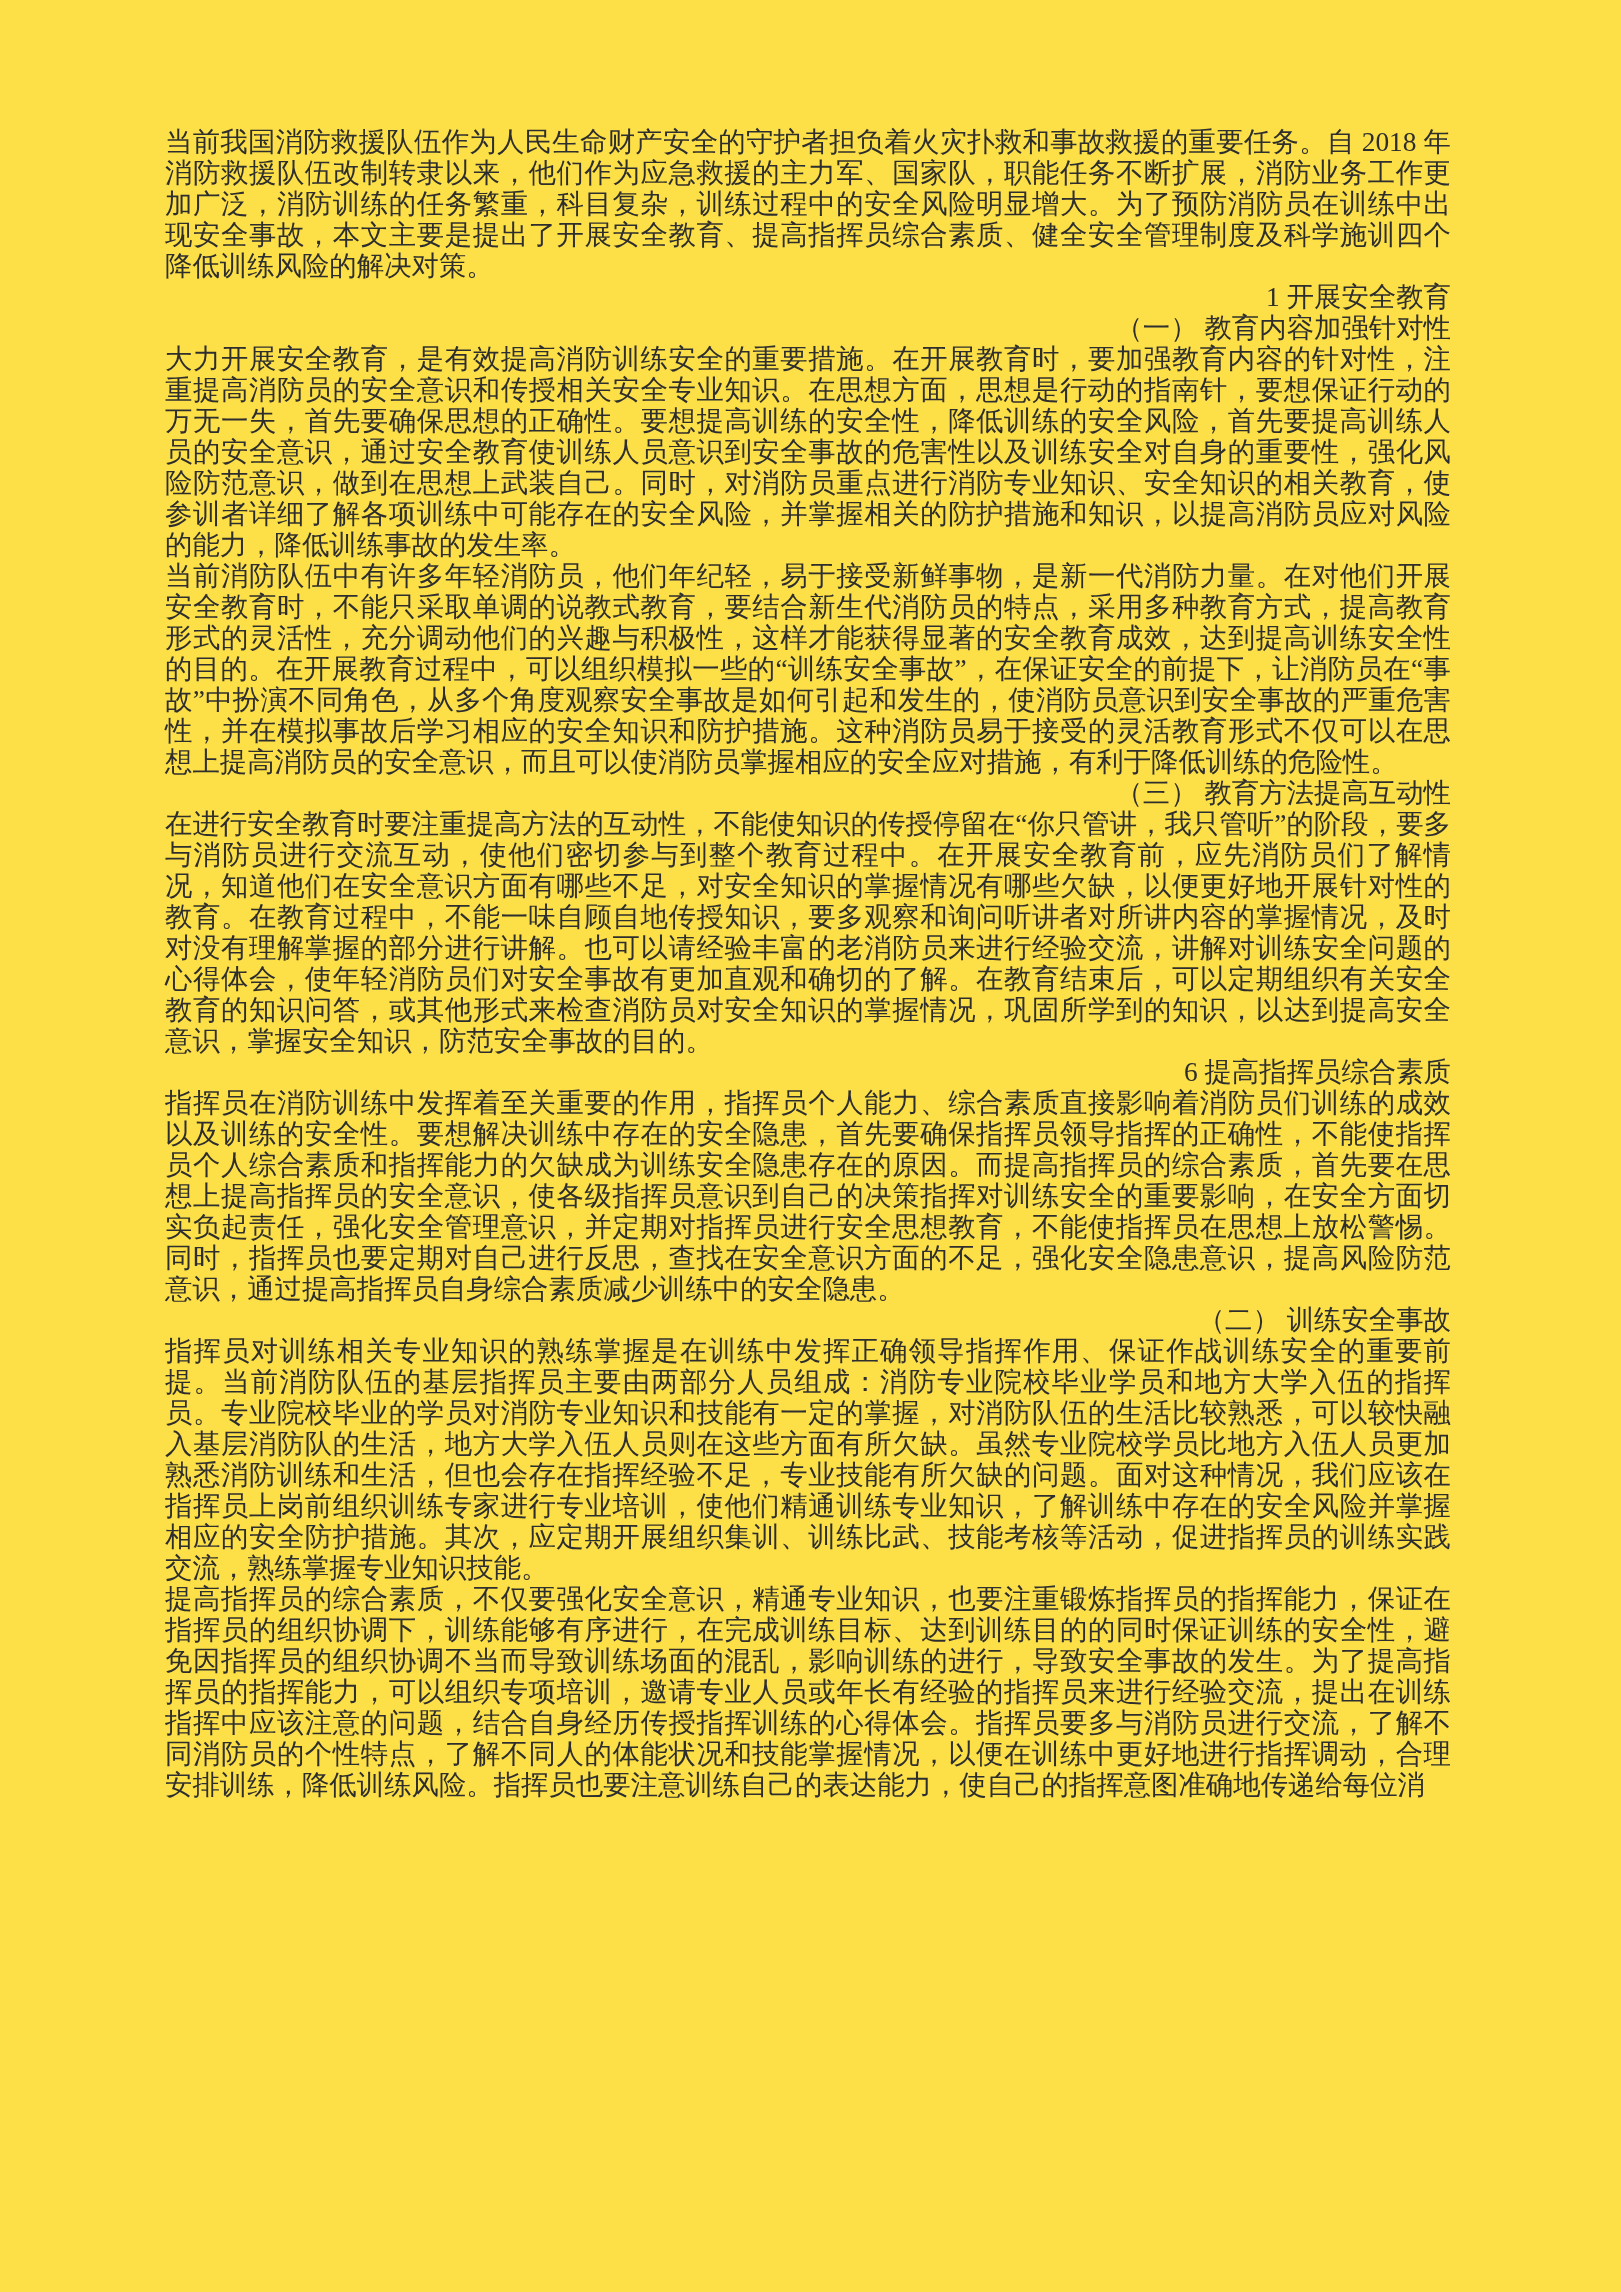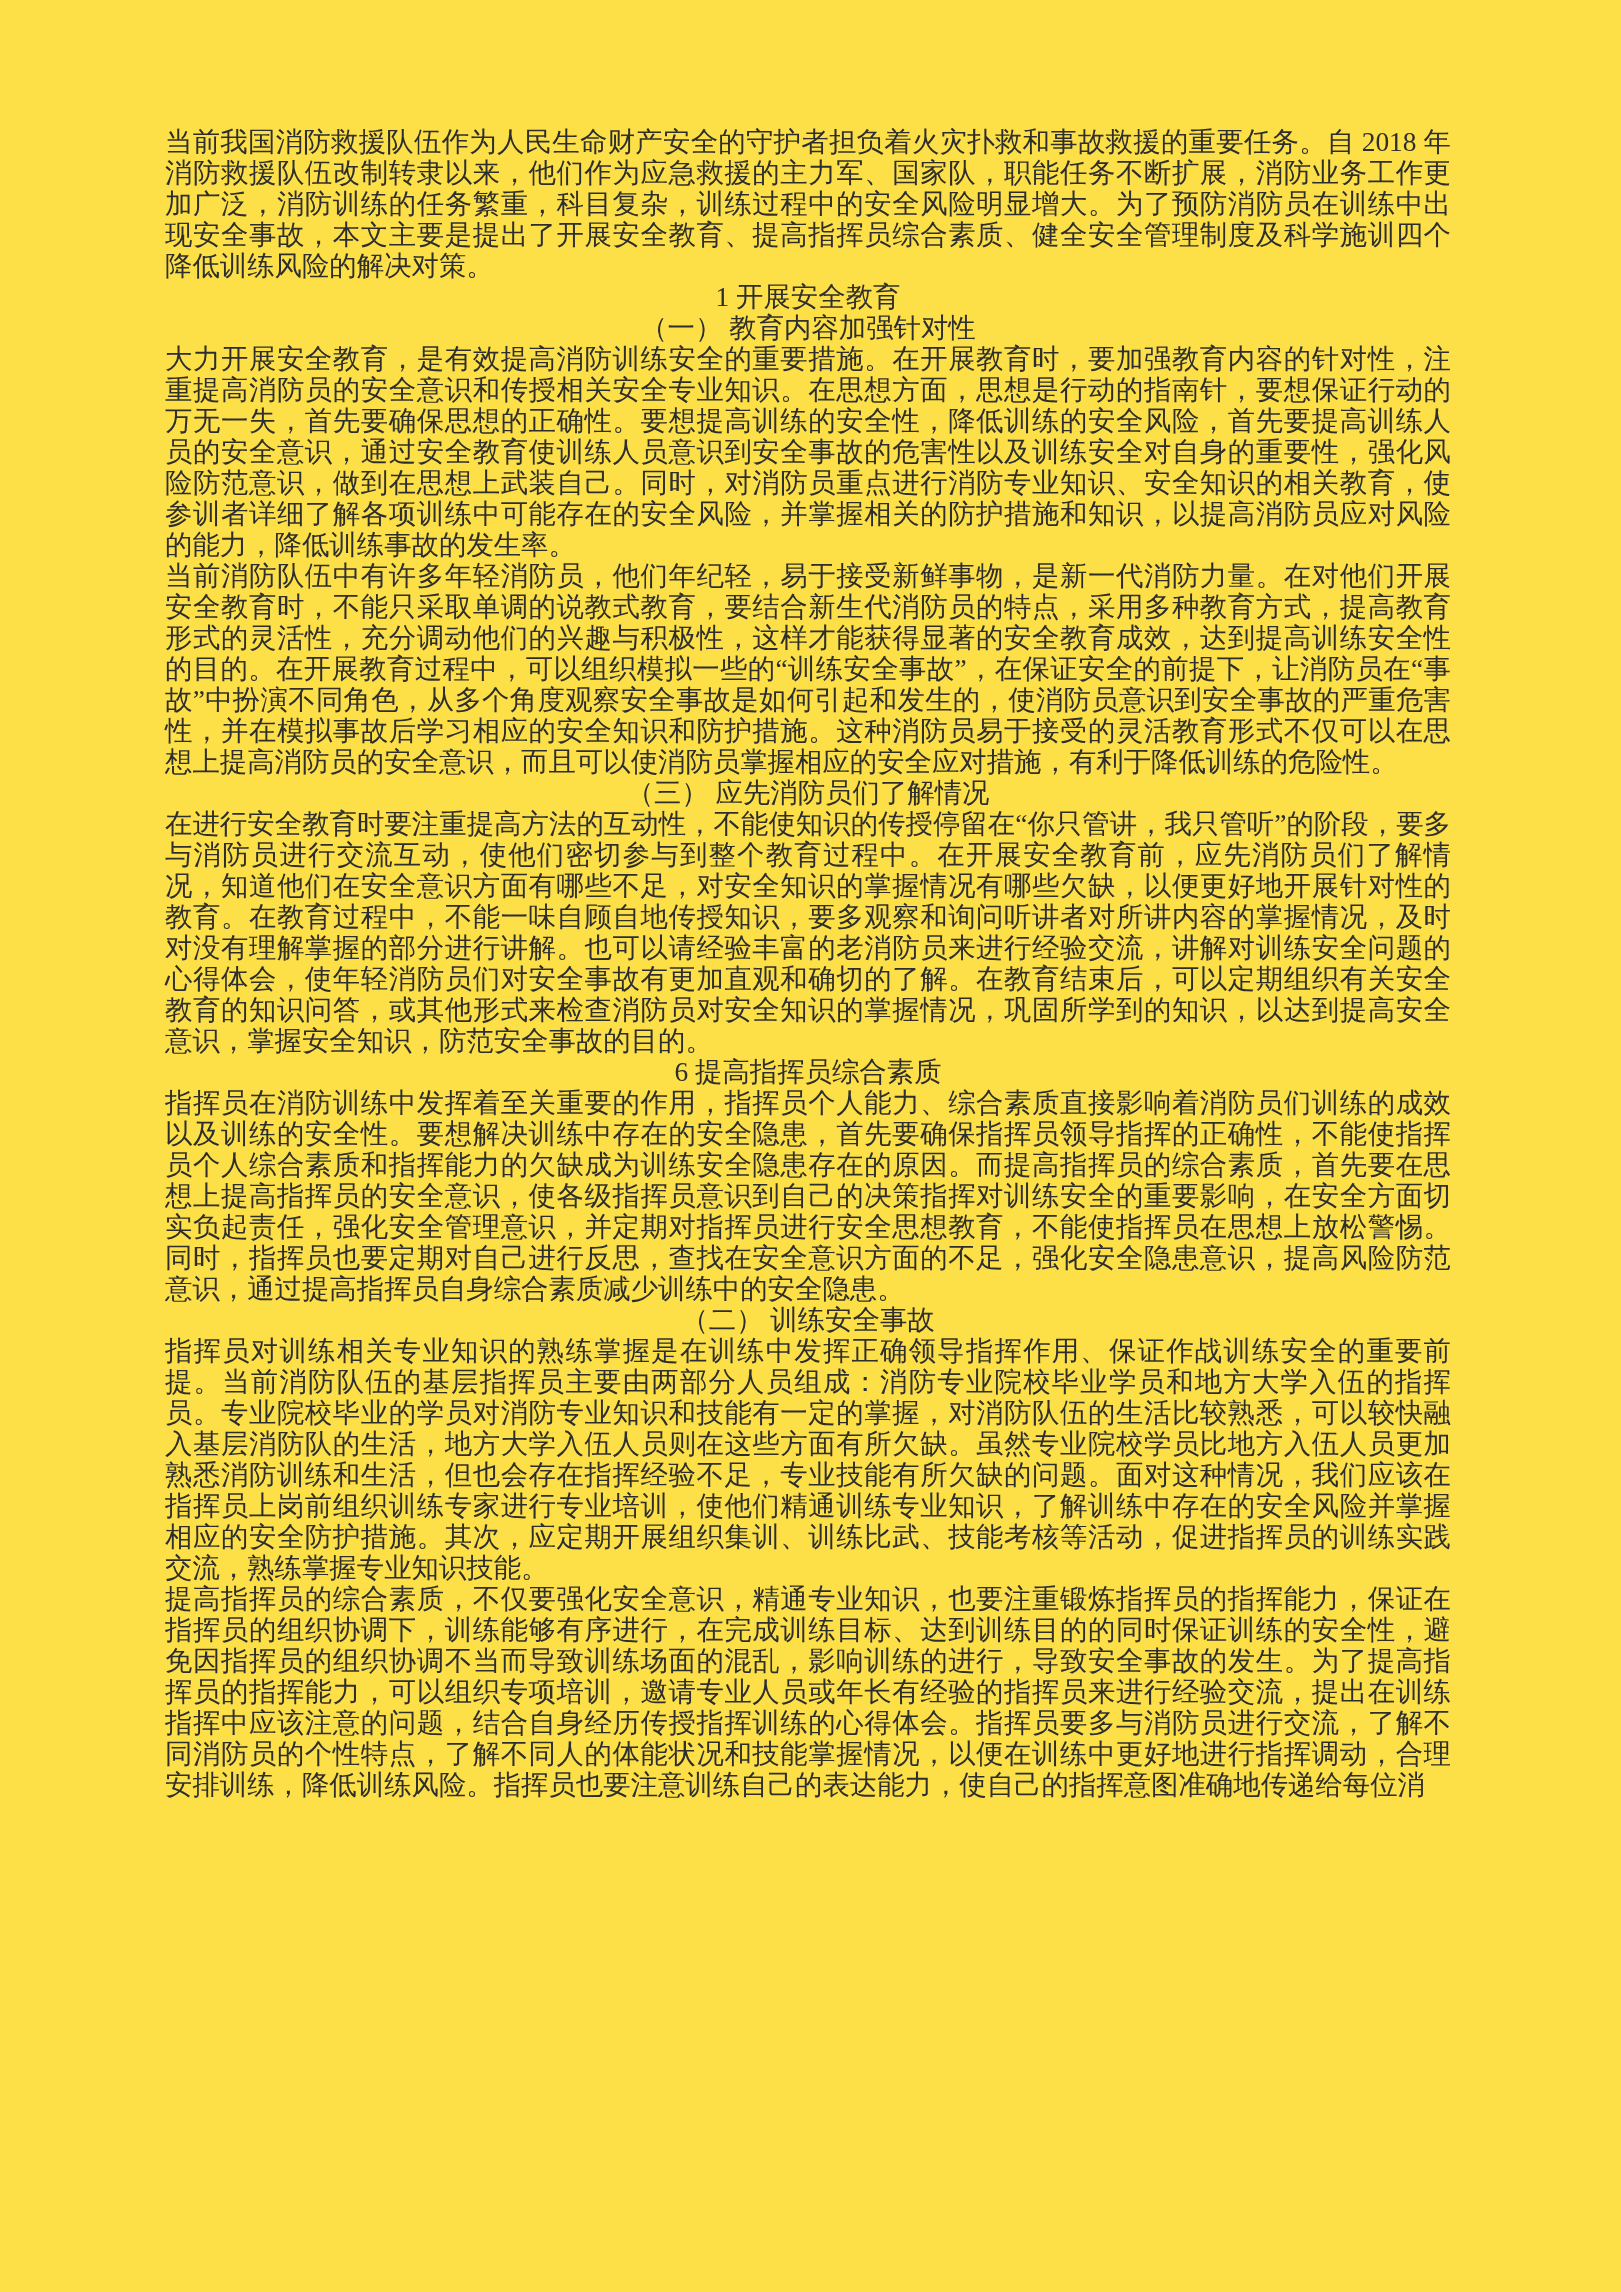--- a/index.html
+++ b/index.html
@@ -31,34 +31,34 @@
     font-size: 27.4px;
     line-height: 31px;
     text-align: justify;
     text-justify: inter-character;
   }
   .doc-content p {
     margin: 0;
     padding: 0;
   }
   .doc-content p.heading {
-    text-align: center;
+    text-align: right;
   }
 </style>
 </head>
 <body>
 
 <div class="page">
   <div class="doc-content" id="doc-content" style="color: rgb(46, 46, 46);">
       <p class="paragraph">当前我国消防救援队伍作为人民生命财产安全的守护者担负着火灾扑救和事故救援的重要任务。自 2018 年消防救援队伍改制转隶以来，他们作为应急救援的主力军、国家队，职能任务不断扩展，消防业务工作更加广泛，消防训练的任务繁重，科目复杂，训练过程中的安全风险明显增大。为了预防消防员在训练中出现安全事故，本文主要是提出了开展安全教育、提高指挥员综合素质、健全安全管理制度及科学施训四个降低训练风险的解决对策。</p>
       <p class="heading">1 开展安全教育</p>
       <p class="heading">（一） 教育内容加强针对性</p>
       <p class="paragraph">大力开展安全教育，是有效提高消防训练安全的重要措施。在开展教育时，要加强教育内容的针对性，注重提高消防员的安全意识和传授相关安全专业知识。在思想方面，思想是行动的指南针，要想保证行动的万无一失，首先要确保思想的正确性。要想提高训练的安全性，降低训练的安全风险，首先要提高训练人员的安全意识，通过安全教育使训练人员意识到安全事故的危害性以及训练安全对自身的重要性，强化风险防范意识，做到在思想上武装自己。同时，对消防员重点进行消防专业知识、安全知识的相关教育，使参训者详细了解各项训练中可能存在的安全风险，并掌握相关的防护措施和知识，以提高消防员应对风险的能力，降低训练事故的发生率。</p>
       <p class="paragraph">当前消防队伍中有许多年轻消防员，他们年纪轻，易于接受新鲜事物，是新一代消防力量。在对他们开展安全教育时，不能只采取单调的说教式教育，要结合新生代消防员的特点，采用多种教育方式，提高教育形式的灵活性，充分调动他们的兴趣与积极性，这样才能获得显著的安全教育成效，达到提高训练安全性的目的。在开展教育过程中，可以组织模拟一些的“训练安全事故”，在保证安全的前提下，让消防员在“事故”中扮演不同角色，从多个角度观察安全事故是如何引起和发生的，使消防员意识到安全事故的严重危害性，并在模拟事故后学习相应的安全知识和防护措施。这种消防员易于接受的灵活教育形式不仅可以在思想上提高消防员的安全意识，而且可以使消防员掌握相应的安全应对措施，有利于降低训练的危险性。</p>
-      <p class="heading">（三） 应先消防员们了解情况</p>
+      <p class="heading">（三） 教育方法提高互动性</p>
       <p class="paragraph">在进行安全教育时要注重提高方法的互动性，不能使知识的传授停留在“你只管讲，我只管听”的阶段，要多与消防员进行交流互动，使他们密切参与到整个教育过程中。在开展安全教育前，应先消防员们了解情况，知道他们在安全意识方面有哪些不足，对安全知识的掌握情况有哪些欠缺，以便更好地开展针对性的教育。在教育过程中，不能一味自顾自地传授知识，要多观察和询问听讲者对所讲内容的掌握情况，及时对没有理解掌握的部分进行讲解。也可以请经验丰富的老消防员来进行经验交流，讲解对训练安全问题的心得体会，使年轻消防员们对安全事故有更加直观和确切的了解。在教育结束后，可以定期组织有关安全教育的知识问答，或其他形式来检查消防员对安全知识的掌握情况，巩固所学到的知识，以达到提高安全意识，掌握安全知识，防范安全事故的目的。</p>
       <p class="heading">6 提高指挥员综合素质</p>
       <p class="paragraph">指挥员在消防训练中发挥着至关重要的作用，指挥员个人能力、综合素质直接影响着消防员们训练的成效以及训练的安全性。要想解决训练中存在的安全隐患，首先要确保指挥员领导指挥的正确性，不能使指挥员个人综合素质和指挥能力的欠缺成为训练安全隐患存在的原因。而提高指挥员的综合素质，首先要在思想上提高指挥员的安全意识，使各级指挥员意识到自己的决策指挥对训练安全的重要影响，在安全方面切实负起责任，强化安全管理意识，并定期对指挥员进行安全思想教育，不能使指挥员在思想上放松警惕。同时，指挥员也要定期对自己进行反思，查找在安全意识方面的不足，强化安全隐患意识，提高风险防范意识，通过提高指挥员自身综合素质减少训练中的安全隐患。</p>
       <p class="heading">（二） 训练安全事故</p>
       <p class="paragraph">指挥员对训练相关专业知识的熟练掌握是在训练中发挥正确领导指挥作用、保证作战训练安全的重要前提。当前消防队伍的基层指挥员主要由两部分人员组成：消防专业院校毕业学员和地方大学入伍的指挥员。专业院校毕业的学员对消防专业知识和技能有一定的掌握，对消防队伍的生活比较熟悉，可以较快融入基层消防队的生活，地方大学入伍人员则在这些方面有所欠缺。虽然专业院校学员比地方入伍人员更加熟悉消防训练和生活，但也会存在指挥经验不足，专业技能有所欠缺的问题。面对这种情况，我们应该在指挥员上岗前组织训练专家进行专业培训，使他们精通训练专业知识，了解训练中存在的安全风险并掌握相应的安全防护措施。其次，应定期开展组织集训、训练比武、技能考核等活动，促进指挥员的训练实践交流，熟练掌握专业知识技能。</p>
       <p class="paragraph">提高指挥员的综合素质，不仅要强化安全意识，精通专业知识，也要注重锻炼指挥员的指挥能力，保证在指挥员的组织协调下，训练能够有序进行，在完成训练目标、达到训练目的的同时保证训练的安全性，避免因指挥员的组织协调不当而导致训练场面的混乱，影响训练的进行，导致安全事故的发生。为了提高指挥员的指挥能力，可以组织专项培训，邀请专业人员或年长有经验的指挥员来进行经验交流，提出在训练指挥中应该注意的问题，结合自身经历传授指挥训练的心得体会。指挥员要多与消防员进行交流，了解不同消防员的个性特点，了解不同人的体能状况和技能掌握情况，以便在训练中更好地进行指挥调动，合理安排训练，降低训练风险。指挥员也要注意训练自己的表达能力，使自己的指挥意图准确地传递给每位消</p>
     </div>
 </div>
 
 

